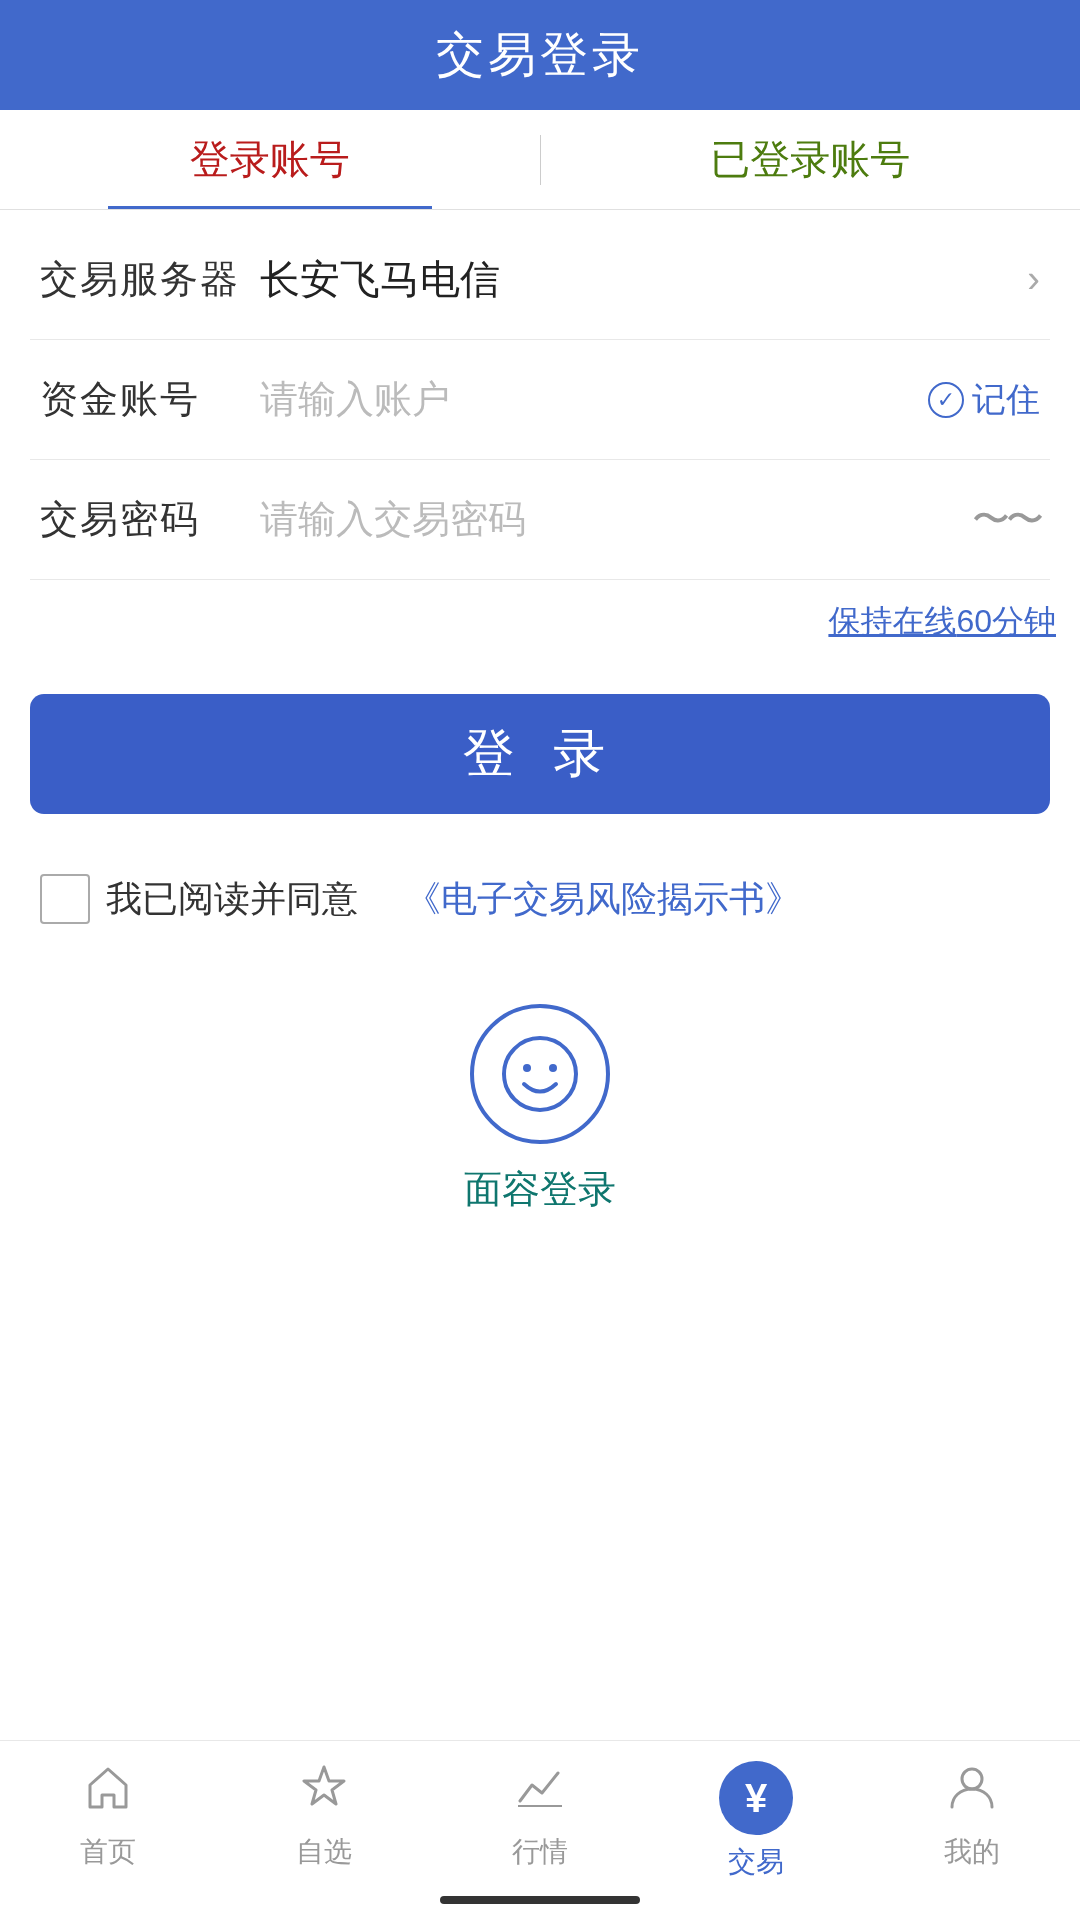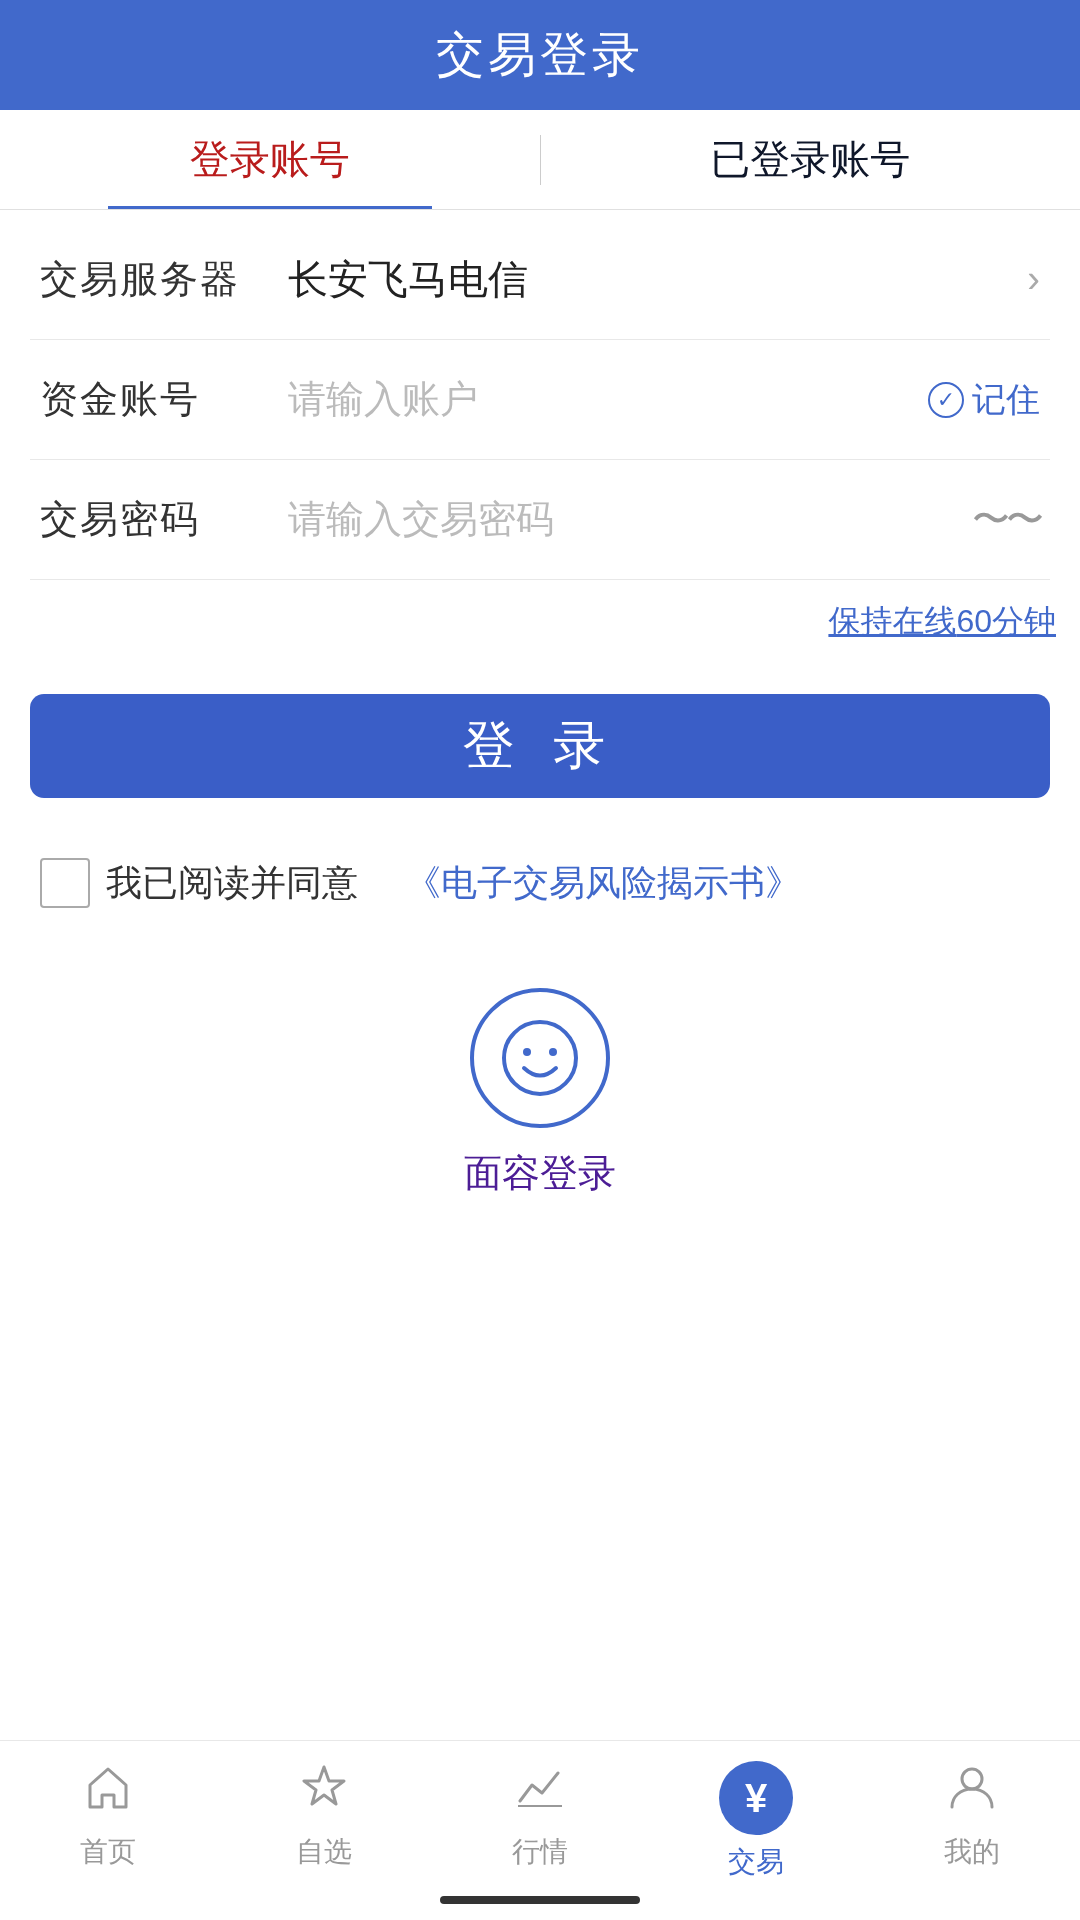--- a/index.html
+++ b/index.html
@@ -41,21 +41,21 @@
       align-items: center;
       justify-content: center;
       font-size: 40px;
       cursor: pointer;
       position: relative;
     }
     .tab.active {
       color: #b91c1c;
     }
     .tab.inactive {
-      color: #0f172a;
+      color: #4d7c0f;
     }
     .tab-divider {
       width: 1px;
       background: #ccc;
       height: 50px;
       align-self: center;
     }
     .tab.active::after {
       content: '';
       position: absolute;
@@ -71,21 +71,20 @@
       padding: 0 30px;
       margin-top: 10px;
     }
 
     .form-row {
       display: flex;
       align-items: center;
       height: 120px;
       border-bottom: 1px solid #e8e8e8;
       padding: 0 10px;
-      gap: 28px;
     }
 
     .form-label {
       font-size: 38px;
       color: #333;
       width: 200px;
       flex-shrink: 0;
       letter-spacing: 2px;
     }
 
@@ -157,21 +156,21 @@
 
     
     .login-btn {
       margin: 20px 30px 40px;
       background: #3a5ec7;
       color: #fff;
       font-size: 52px;
       letter-spacing: 12px;
       border: none;
       border-radius: 14px;
-      height: 104px;
+      height: 120px;
       width: calc(100% - 60px);
       cursor: pointer;
     }
 
     
     .agree-row {
       display: flex;
       align-items: center;
       padding: 20px 40px;
       font-size: 36px;
@@ -203,21 +202,21 @@
       height: 140px;
       border-radius: 50%;
       border: 4px solid #4169cb;
       display: flex;
       align-items: center;
       justify-content: center;
       color: #4169cb;
     }
     .face-label {
       font-size: 38px;
-      color: #4c1d95;
+      color: #0f766e;
     }
 
     
     .bottom-nav {
       position: absolute;
       bottom: 0;
       left: 0;
       right: 0;
       height: 180px;
       background: #fff;

